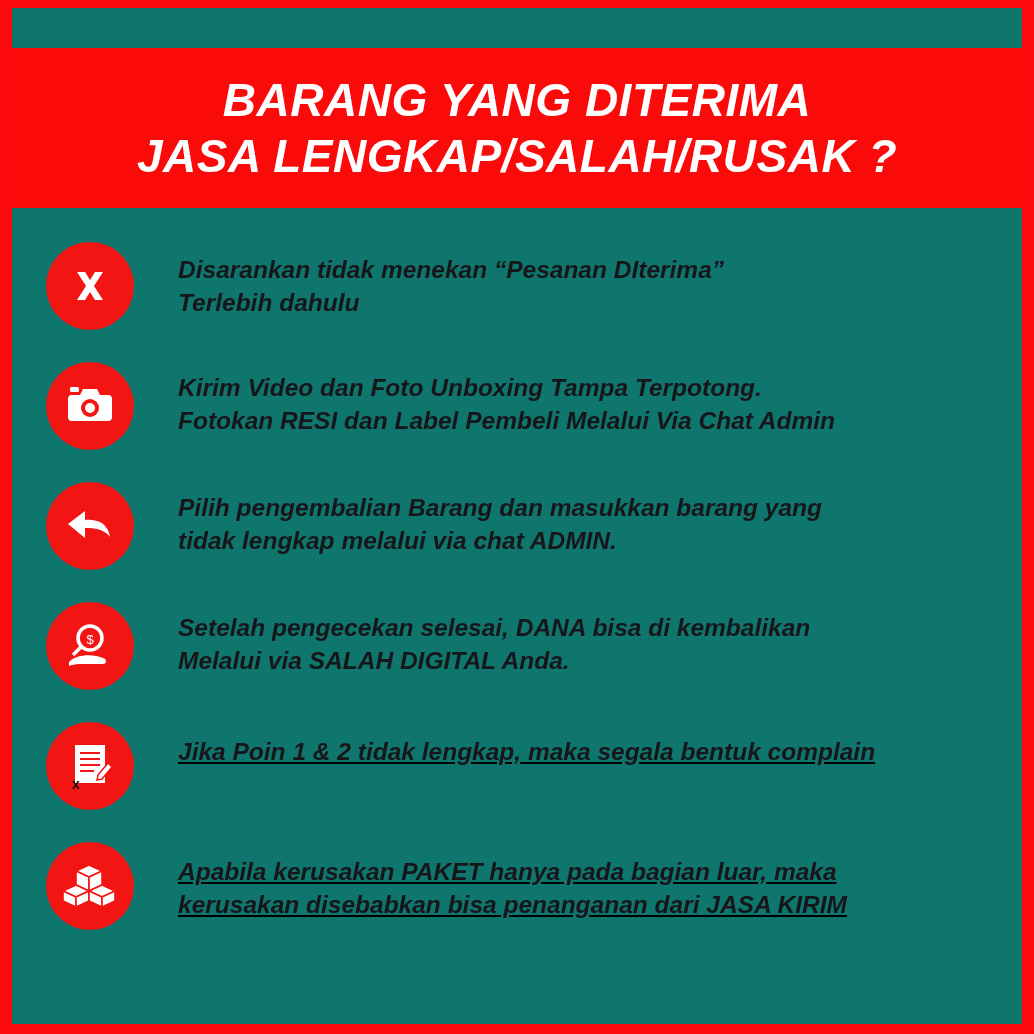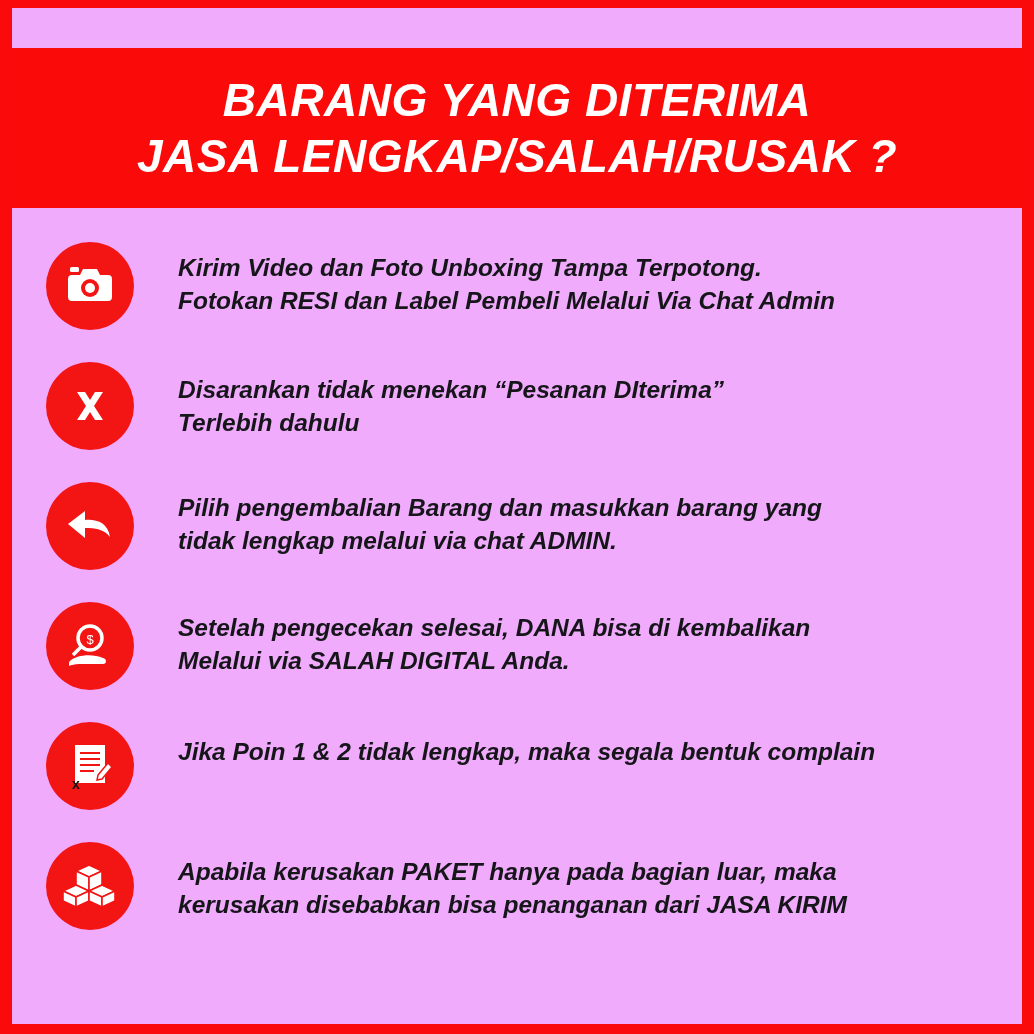--- a/index.html
+++ b/index.html
@@ -15,21 +15,21 @@
   }
   .poster {
     position: relative;
     width: 1034px;
     height: 1034px;
     box-sizing: border-box;
     border-left: 12px solid #fa0a0a;
     border-right: 12px solid #fa0a0a;
     border-top: 8px solid #fa0a0a;
     border-bottom: 10px solid #fa0a0a;
-    background: #f0abfc;
+    background: #0f766e;
   }
   .header-band {
     position: absolute;
     left: 0;
     top: 40px;
     width: 1010px;
     height: 160px;
     background: #fb0a0a;
     display: flex;
     flex-direction: column;
@@ -77,64 +77,64 @@
     padding-top: 12px;
   }
   .line {
     color: #16161a;
     font-weight: bold;
     font-style: italic;
     font-size: 24.5px;
     line-height: 1.33;
     white-space: nowrap;
   }
-  .item-5 .text-block, .item-6 .text-block { padding-top: 16px; }
+  .item-5 .text-block, .item-6 .text-block { padding-top: 16px; text-decoration: underline; }
   .item-1 .text-block { padding-top: 14px; }
 </style>
 </head>
 <body>
 
 <div class="poster">
 
   <div class="header-band">
     <div class="header-line">BARANG YANG DITERIMA</div>
     <div class="header-line">JASA LENGKAP/SALAH/RUSAK ?</div>
   </div>
 
   <div class="items">
+
+    <div class="item item-1">
+      <div class="badge">
+        <span>
+          <svg width="50" height="50" viewBox="0 0 50 50">
+            <path d="M12 11 L20 11 L25 19 L30 11 L38 11 L29 25 L38 39 L30 39 L25 31 L20 39 L12 39 L21 25 Z" fill="#ffffff"></path>
+          </svg>
+        </span>
+      </div>
+      <div class="text-block">
+        <div class="line">Disarankan tidak menekan “Pesanan DIterima”</div>
+        <div class="line">Terlebih dahulu</div>
+      </div>
+    </div>
 
     <div class="item item-2">
       <div class="badge">
         <span>
           <svg width="56" height="50" viewBox="0 0 56 50">
             <rect x="6" y="14" width="44" height="26" rx="4" fill="#ffffff"></rect>
             <path d="M18 14 L21 8 L35 8 L38 14 Z" fill="#ffffff"></path>
             <circle cx="28" cy="27" r="9" fill="#f31414"></circle>
             <circle cx="28" cy="27" r="5" fill="#ffffff"></circle>
             <rect x="8" y="6" width="9" height="5" rx="1.5" fill="#ffffff"></rect>
           </svg>
         </span>
       </div>
       <div class="text-block">
         <div class="line">Kirim Video dan Foto Unboxing Tampa Terpotong.</div>
         <div class="line">Fotokan RESI dan Label Pembeli Melalui Via Chat Admin</div>
-      </div>
-    </div>
-
-    <div class="item item-1">
-      <div class="badge">
-        <span>
-          <svg width="50" height="50" viewBox="0 0 50 50">
-            <path d="M12 11 L20 11 L25 19 L30 11 L38 11 L29 25 L38 39 L30 39 L25 31 L20 39 L12 39 L21 25 Z" fill="#ffffff"></path>
-          </svg>
-        </span>
-      </div>
-      <div class="text-block">
-        <div class="line">Disarankan tidak menekan “Pesanan DIterima”</div>
-        <div class="line">Terlebih dahulu</div>
       </div>
     </div>
 
     <div class="item item-3">
       <div class="badge">
         <span>
           <svg width="54" height="46" viewBox="0 0 54 46">
             <path d="M22 8 L22 17 C34 16 45 20 47 34 C41 26 32 25 22 25 L22 35 L5 21 Z" fill="#ffffff"></path>
           </svg>
         </span>

